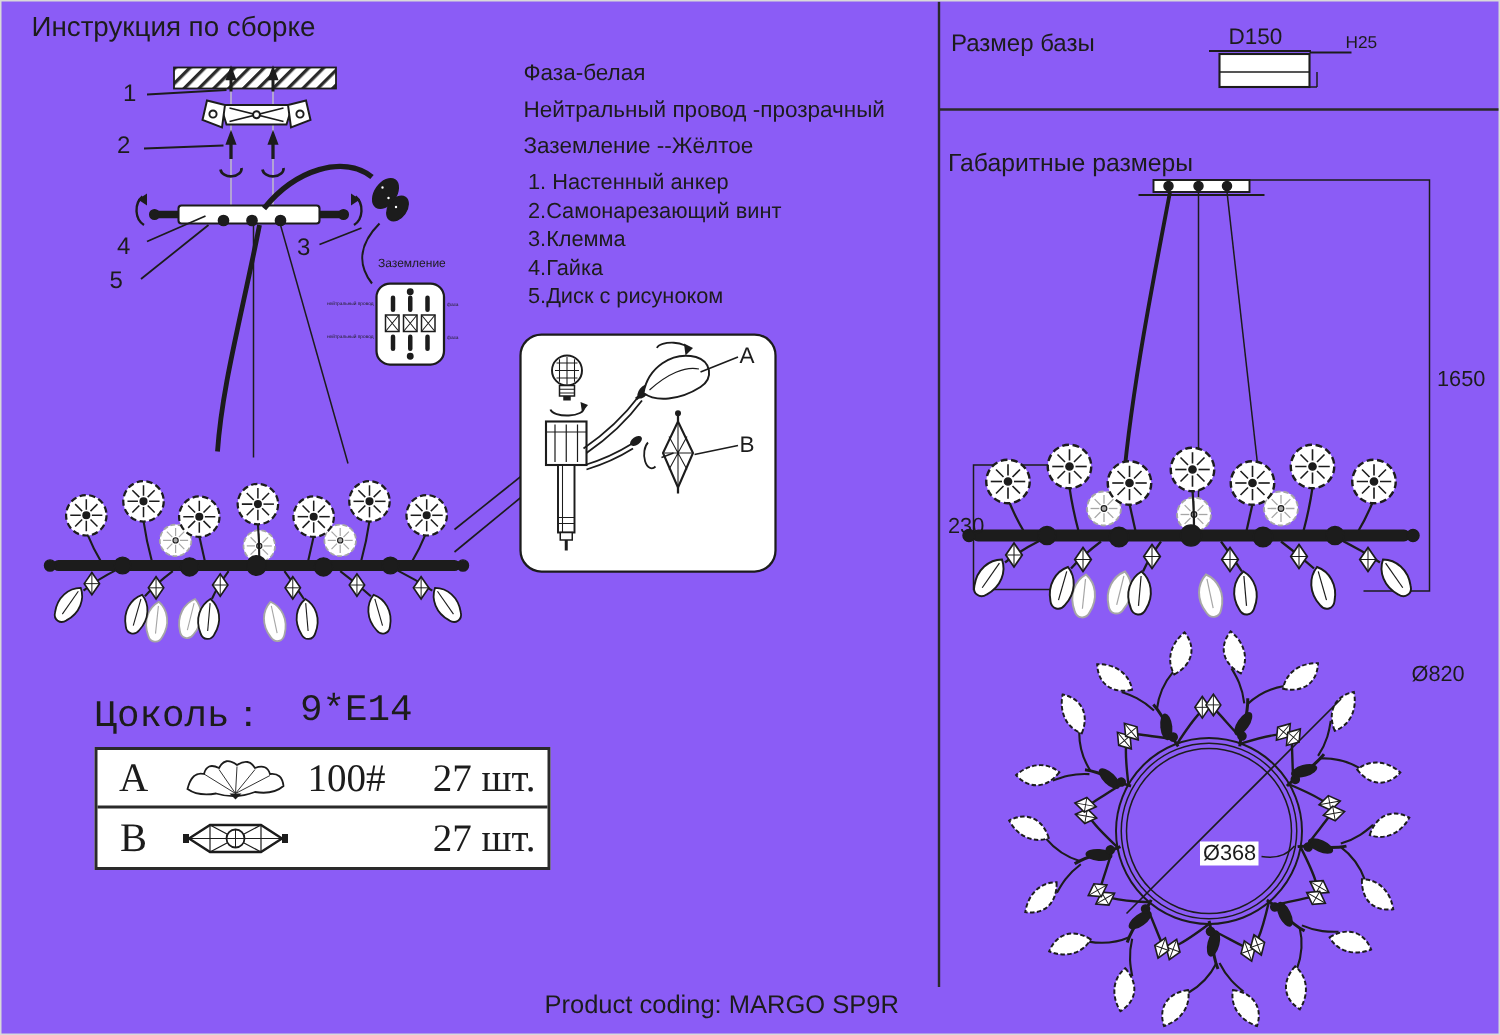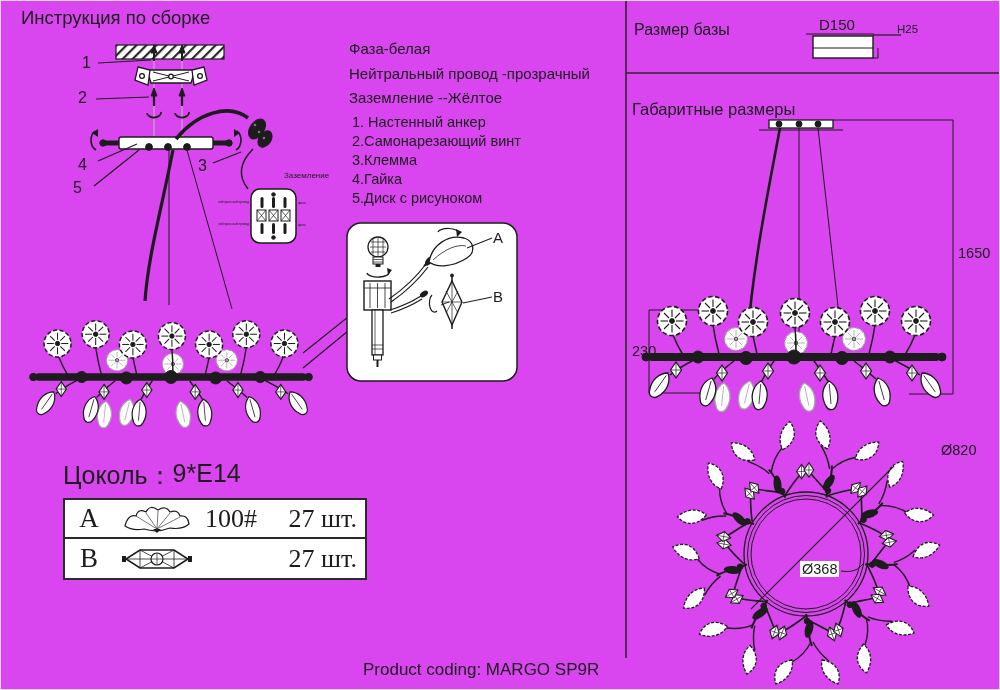--- a/index.html
+++ b/index.html
@@ -1,44 +1,44 @@
 <!DOCTYPE html>
 <html><head>
 <meta charset="utf-8">
 <style>
   html,body{margin:0;padding:0;background:#fff;}
-  .page{position:relative;width:1000px;height:690px;background:#d946ef;color:#1c1c1c;
+  .page{position:relative;width:1000px;height:690px;background:#8b5cf6;color:#1c1c1c;
         font-family:"Liberation Sans",sans-serif;border:1px solid #d9d9d9;box-sizing:border-box;overflow:hidden;}
   svg.art{position:absolute;left:0;top:0;}
   .lbl{position:absolute;white-space:nowrap;color:#1c1c1c;}
   .t-main{left:20px;top:6px;font-size:18.5px;}
   .wl{left:348px;top:36px;font-size:15px;line-height:24.5px;}
   .pl{left:351px;top:112px;font-size:14.5px;line-height:19px;}
   .c1{left:81px;top:53px;font-size:16px;}
   .c2{left:77px;top:88px;font-size:16px;}
   .c3{left:197px;top:156px;font-size:16px;}
   .c4{left:77px;top:155px;font-size:16px;}
   .c5{left:72px;top:178px;font-size:16px;}
-  .tt{left:251px;top:170px;font-size:8px;margin-left:32px;}
+  .tt{left:251px;top:170px;font-size:8px;}
   .tl1{left:213px;width:35px;top:199px;font-size:3.2px;text-align:right;}
   .tl2{left:213px;width:35px;top:221px;font-size:3.2px;text-align:right;}
   .tr1{left:297px;top:200px;font-size:3.2px;}
   .tr2{left:297px;top:222px;font-size:3.2px;}
   .la{left:492px;top:228px;font-size:15px;}
   .lb{left:492px;top:287px;font-size:15px;}
   .bt{left:633px;top:20px;font-size:16px;}
   .d150{left:818px;top:15px;font-size:15px;}
   .h25{left:873px;top:22px;font-size:11.5px;margin-left:23px;}
   .ot{left:631px;top:76px;font-size:16.5px;margin-top:23px;}
   .dim1650{left:957px;top:244px;font-size:14.5px;}
   .dim230{left:631px;top:342px;font-size:14.5px;}
   .d820{left:940px;top:441px;font-size:14.5px;}
   .d368{left:799px;top:560px;font-size:14.5px;background:#fff;padding:0 2px;}
   .ft{left:362px;top:659px;font-size:17px;}
-  .socle{left:62px;top:458px;font-size:25px;display:flex;}
+  .socle{left:62px;top:458px;font-size:25px;display:flex;gap:22px;font-family:Liberation Mono, monospace;}
   .socle-table{position:absolute;left:62px;top:497px;width:304px;height:82px;border:2px solid #2a2a2a;
                box-sizing:border-box;font-family:"Liberation Serif",serif;background:#fff;}
   .st-row{display:flex;align-items:center;height:39px;box-sizing:border-box;padding:0 4px;}
   .st-row.first{border-bottom:2px solid #2a2a2a;}
   .st-key{width:40px;font-size:27px;text-align:center;}
   .st-icon{width:96px;display:flex;justify-content:center;align-items:center;}
   .st-spec{width:74px;font-size:26px;}
   .st-qty{flex:1;font-size:26px;text-align:right;padding-right:4px;}
 </style>
 </head>

